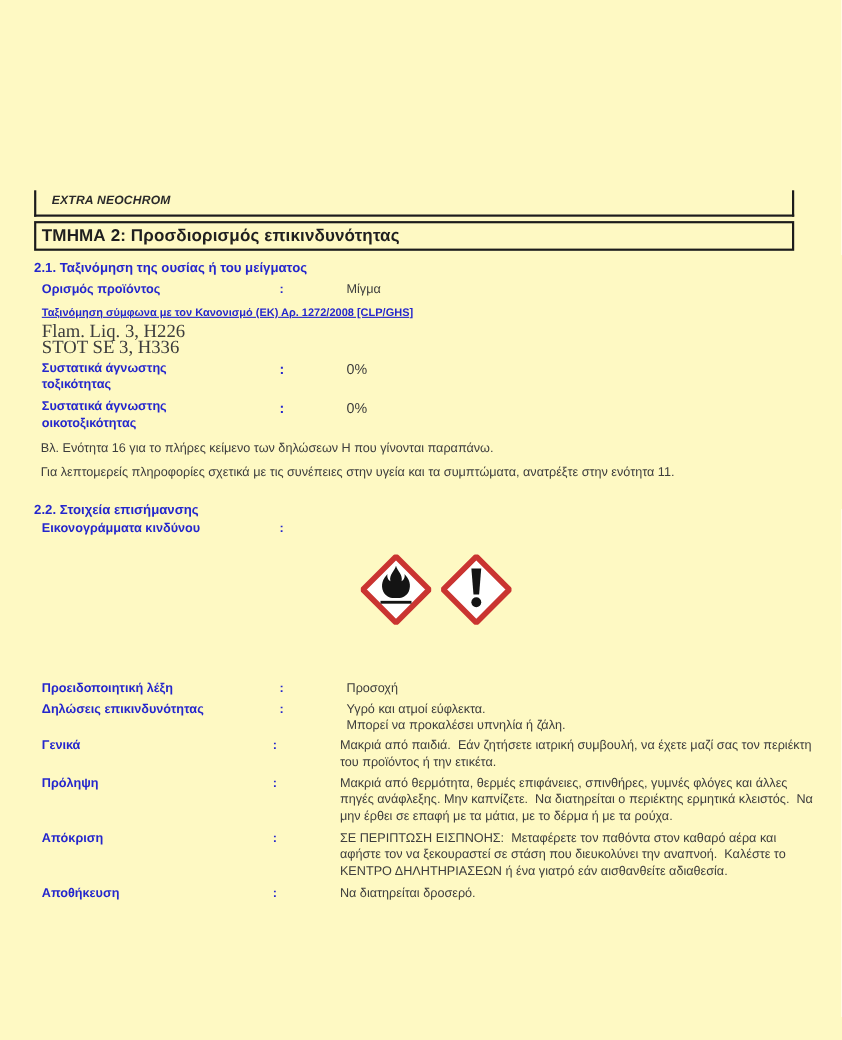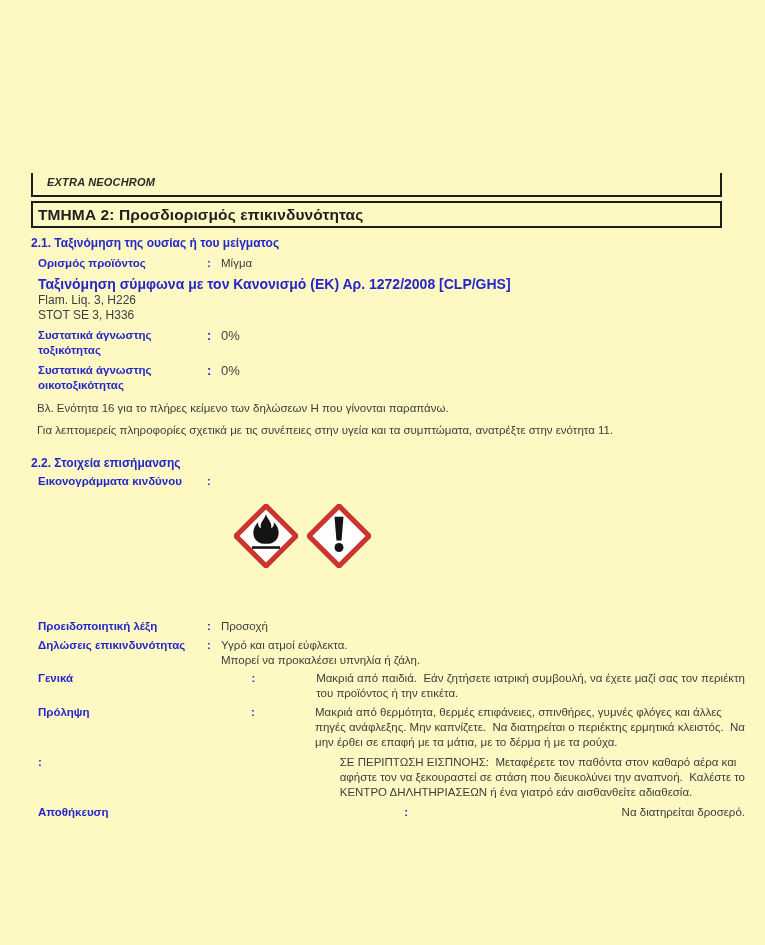--- a/index.html
+++ b/index.html
@@ -39,33 +39,33 @@
   .title-box .t{
     font-size:15.5px;font-weight:bold;color:#1f1f1f;letter-spacing:.1px;
   }
 
   .s-heading{
     margin:8px 43px 0 31px;
     font-size:12px;font-weight:bold;color:#2426cd;line-height:15px;
   }
   .s-heading.s22{margin-top:18px;}
 
-  .row{display:flex;margin-left:38px;margin-right:20px;line-height:15px;font-size:11.5px;}
+  .row{display:flex;margin-left:38px;margin-right:20px;line-height:15px;font-size:11.5px;gap:47px;}
   .row .lbl{flex:none;width:169px;color:#2426cd;font-weight:bold;}
   .row .colon{flex:none;width:14px;color:#2426cd;font-weight:bold;text-align:left;}
   .row .val{color:#3d3d3d;white-space:pre-wrap;}
-  .row.sub{justify-content:space-between;}
+  .row.sub{}
   .row.sub .lbl{width:163px;}
 
   .class-heading{
     margin:6px 43px 0 38px;
-    font-size:14px;font-weight:bold;color:#2426cd;
-    line-height:15px;
+    font-size:10px;font-weight:bold;color:#2426cd;
+    text-decoration:underline;line-height:15px;
   }
-  .class-lines{margin:1px 43px 0 38px;font-size:12px;line-height:15px;color:#3d3d3d;}
+  .class-lines{margin:1px 43px 0 38px;font-size:17px;line-height:15px;color:#3d3d3d;font-family:Liberation Serif, serif;}
 
   .big-val{font-size:13px;color:#2e2e2e;line-height:15px;}
 
   .note{margin:7px 43px 0 37px;font-size:11.5px;line-height:15px;color:#3d3d3d;}
   .note.first{margin-top:8px;}
 
   .prec-heading{
     margin:3px 43px 0 38px;
     font-size:11.5px;font-weight:bold;color:#2426cd;
     text-decoration:underline;line-height:15px;
@@ -171,20 +171,21 @@
 
     <div class="row sub mt4">
       <span class="lbl">Πρόληψη</span>
       <span class="colon">:</span>
       <span class="val">Μακριά από θερμότητα, θερμές επιφάνειες, σπινθήρες, γυμνές φλόγες και άλλες
 πηγές ανάφλεξης. Μην καπνίζετε.  Να διατηρείται ο περιέκτης ερμητικά κλειστός.  Να
 μην έρθει σε επαφή με τα μάτια, με το δέρμα ή με τα ρούχα.</span>
     </div>
 
     <div class="row sub mt5">
+      <span class="lbl">Απόκριση</span>
       <span class="colon">:</span>
       <span class="val">ΣΕ ΠΕΡΙΠΤΩΣΗ ΕΙΣΠΝΟΗΣ:  Μεταφέρετε τον παθόντα στον καθαρό αέρα και
 αφήστε τον να ξεκουραστεί σε στάση που διευκολύνει την αναπνοή.  Καλέστε το
 ΚΕΝΤΡΟ ΔΗΛΗΤΗΡΙΑΣΕΩΝ ή ένα γιατρό εάν αισθανθείτε αδιαθεσία.</span>
     </div>
 
     <div class="row sub mt5">
       <span class="lbl">Αποθήκευση</span>
       <span class="colon">:</span>
       <span class="val">Να διατηρείται δροσερό.</span>

